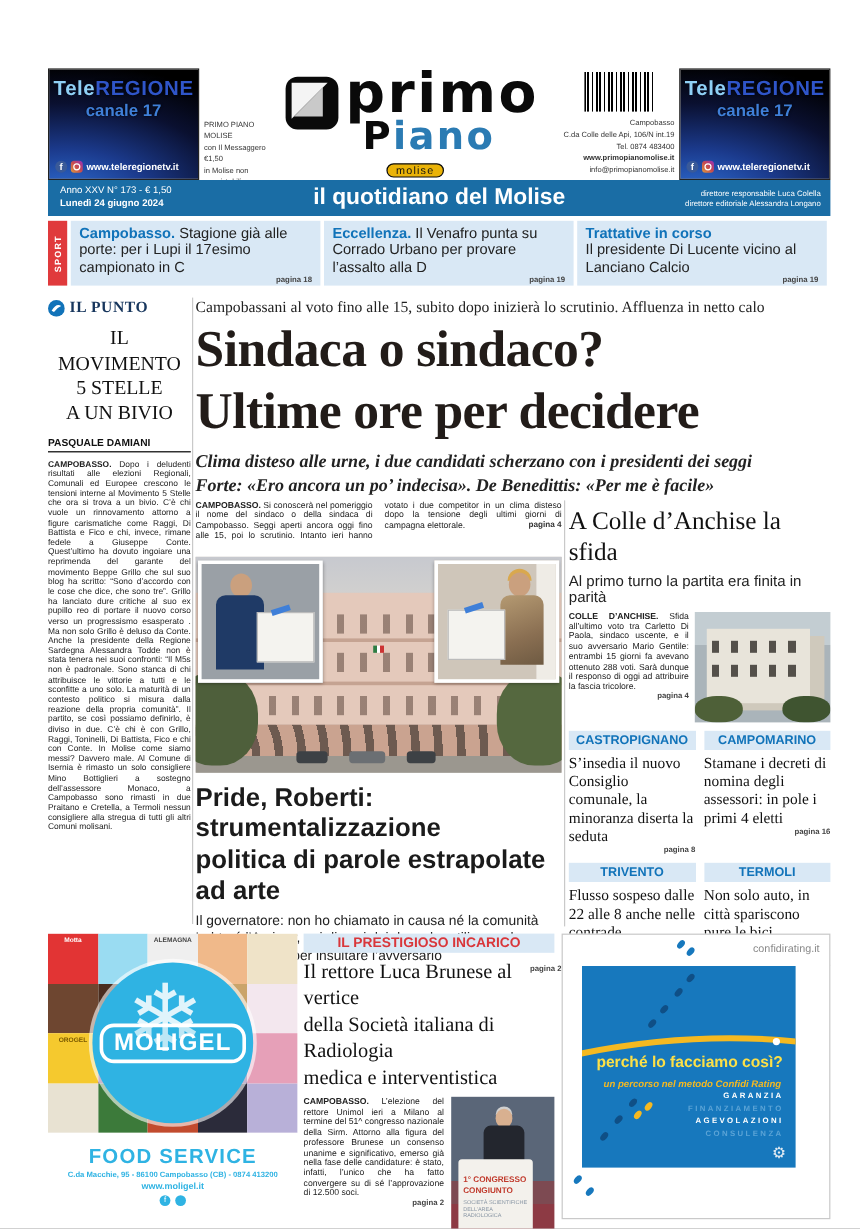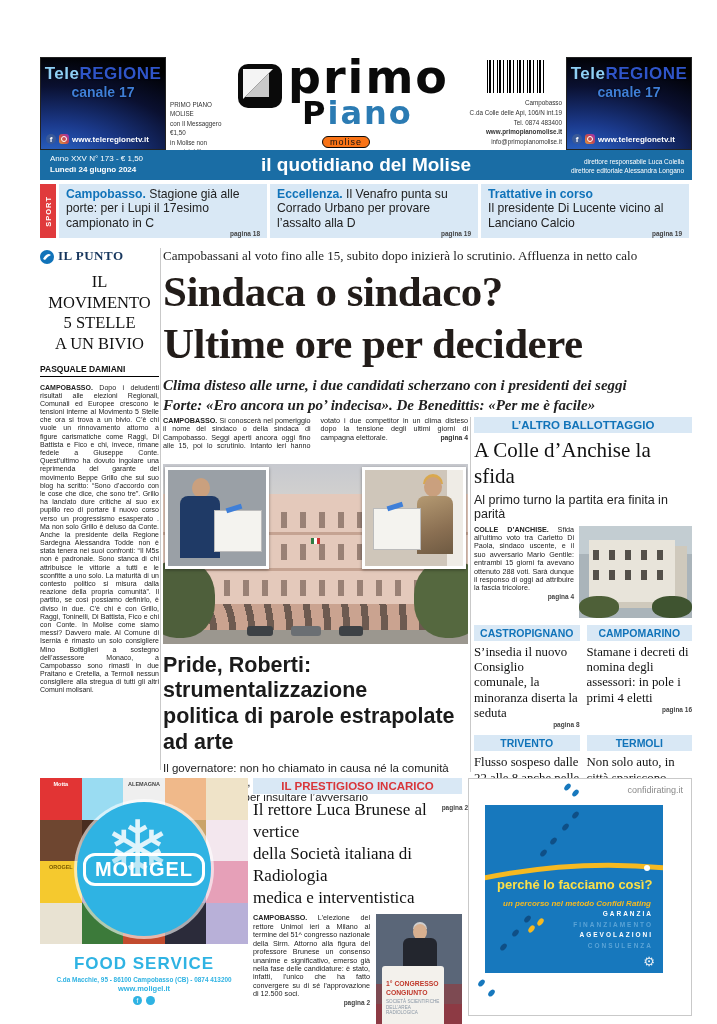--- a/index.html
+++ b/index.html
@@ -23,21 +23,21 @@
 
   .smallprint{position:absolute;left:170px;top:100px;width:66px;font-size:6.3px;line-height:1.5;color:#333;}
 
   .logo{position:absolute;left:238px;top:48px;width:250px;height:100px;}
   .fold{position:absolute;left:0;top:16px;width:44px;height:44px;background:#0a0a0a;border-radius:10px;}
   .fold-tri{position:absolute;left:5px;top:5px;width:0;height:0;border-left:30px solid #f4f4f4;border-bottom:30px solid transparent;}
   .fold-tri2{position:absolute;left:7px;top:9px;width:0;height:0;border-right:24px solid #c9c9c9;border-top:24px solid transparent;}
   .logo-w1{position:absolute;left:50px;top:2px;font-family:"DejaVu Sans",sans-serif;font-weight:800;font-size:46px;letter-spacing:2px;color:#0a0a0a;}
   .logo-w2{position:absolute;left:64px;top:46px;font-family:"DejaVu Sans",sans-serif;font-weight:800;font-size:32px;letter-spacing:2px;}
   .logo-p{color:#0a0a0a;} .logo-iano{color:#2b7bb3;}
-  .logo-badge{position:absolute;left:84px;top:88px;border:1.5px solid #0a0a0a;border-radius:9px;background:#f97316;
+  .logo-badge{position:absolute;left:84px;top:88px;border:1.5px solid #0a0a0a;border-radius:9px;background:#eab308;
               padding:0 7px;font-size:9px;letter-spacing:1px;color:#111;}
 
   .barcode{position:absolute;left:487px;top:60px;width:58px;height:33px;
            background:repeating-linear-gradient(90deg,#000 0 1px,#fff 1px 2px,#000 2px 4px,#fff 4px 6px,#000 6px 7px,#fff 7px 10px);}
   .contact{position:absolute;left:452px;top:98px;width:110px;text-align:right;font-size:6.3px;line-height:1.55;color:#333;}
   .contact .b{font-weight:bold;}
 
   .mast-bar{position:absolute;left:40px;top:150px;width:652px;height:30px;background:#1a6da5;color:#fff;}
   .issue{position:absolute;left:10px;top:4px;font-size:8px;line-height:1.35;}
   .issue .b{font-weight:bold;}
@@ -337,21 +337,20 @@
       <div class="pride-h">
         <div>Pride, Roberti: strumentalizzazione</div>
         <div>politica di parole estrapolate ad arte</div>
       </div>
       <div class="pride-sub">Il governatore: non ho chiamato in causa né la comunità Lgbt né l’Arcigay, noi diversi dai dem che utilizzano la manifestazione per insultare l’avversario</div>
       <span class="pagelbl">pagina 2</span>
     </div>
   </div>
 
   <div id="colRight">
-    <div class="sec-bar">L’ALTRO BALLOTTAGGIO</div>
     <div class="ball-h">
       <div>A Colle d’Anchise la sfida</div>
     </div>
     <div class="ball-sub">Al primo turno la partita era finita in parità</div>
     <div class="ball-row">
       <div class="ball-txt"><span class="lead">COLLE D’ANCHISE.</span><span> Sfida all’ultimo voto tra Carletto Di Paola, sindaco uscente, e il suo avversario Mario Gentile: entrambi 15 giorni fa avevano ottenuto 288 voti. Sarà dunque il responso di oggi ad attribuire la fascia tricolore.</span><span class="pagelbl">pagina 4</span></div>
       <div class="ball-photo">
         <div class="bp-bld"></div>
         <div class="bp-win" style="top:24px"></div>
         <div class="bp-win" style="top:44px"></div>

